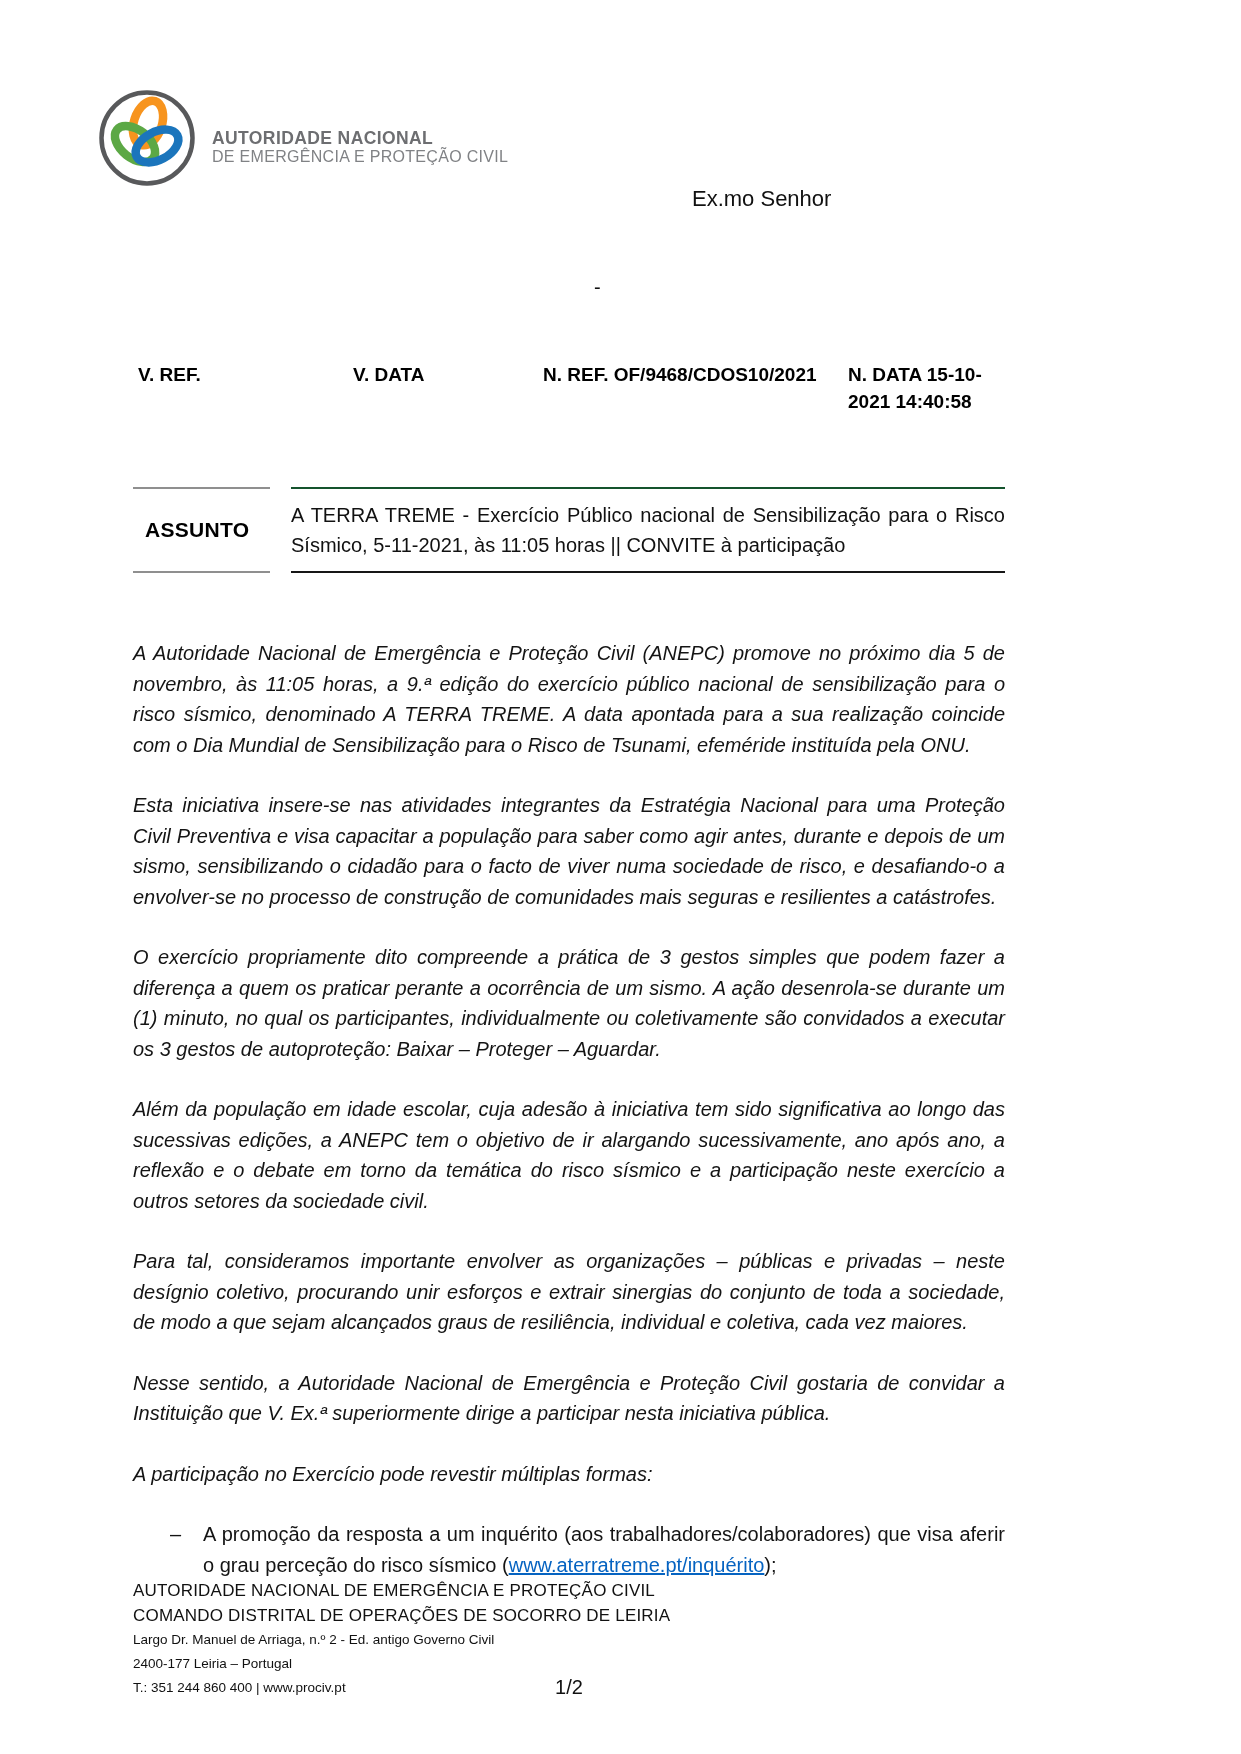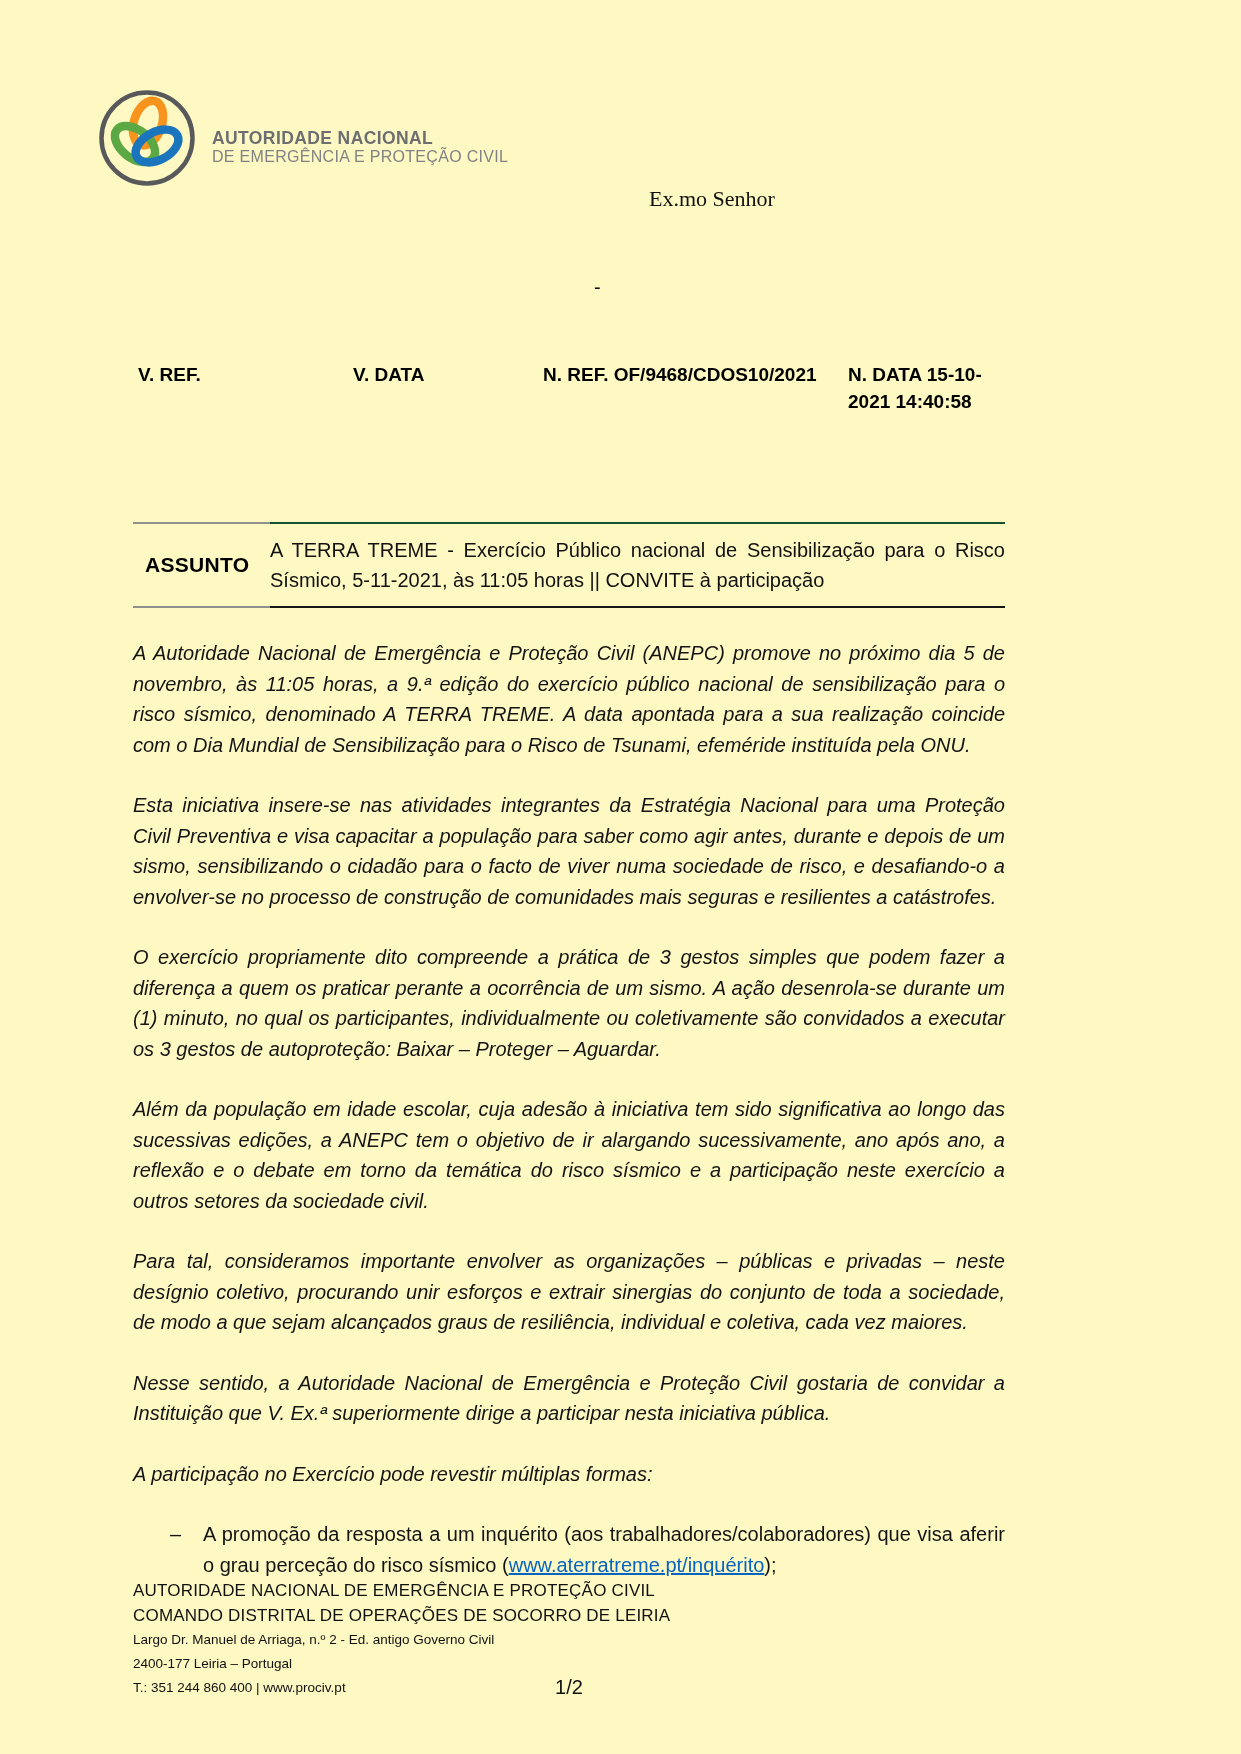--- a/index.html
+++ b/index.html
@@ -1,41 +1,41 @@
 <!DOCTYPE html>
 <html lang="pt"><head>
 <meta charset="utf-8">
 <style>
   html,body{margin:0;padding:0;background:#e8e8e8;}
   .page{
     position:relative;
     width:1241px;height:1754px;
-    background:#fef9c3;
+    background:#ffffff;
     margin:0 auto;
     font-family:"Liberation Sans", sans-serif;
     color:#1b1b1b;
     overflow:hidden;
   }
   
   .logo{position:absolute;left:97px;top:88px;display:flex;align-items:flex-start;}
   .logo-mark{width:100px;height:100px;flex:0 0 auto;}
   .logo-text{margin-left:15px;margin-top:40px;line-height:1.15;}
   .logo-text .l1{font-weight:bold;font-size:17.5px;color:#6d6e71;letter-spacing:.4px;}
   .logo-text .l2{font-size:16px;color:#808285;letter-spacing:.3px;}
   
-  .salutation{position:absolute;left:649px;top:186px;font-size:22px;color:#111;font-family:Liberation Serif, serif;}
+  .salutation{position:absolute;left:692px;top:186px;font-size:22px;color:#111;}
   .dash-line{position:absolute;left:594px;top:276px;font-size:20px;color:#111;}
   
   .ref-row{position:absolute;left:133px;top:361px;width:880px;display:flex;font-weight:bold;font-size:19px;line-height:27px;color:#000;justify-content:flex-end;}
   .ref-cell.c1{width:215px;}
   .ref-cell.c2{width:190px;}
   .ref-cell.c3{width:305px;}
   .ref-cell.c4{width:165px;}
   
-  .subject{position:absolute;left:133px;top:522px;width:872px;display:flex;}
+  .subject{position:absolute;left:133px;top:487px;width:872px;display:flex;gap:21px;}
   .subject-label-cell{
     width:137px;flex:0 0 auto;display:flex;align-items:center;
     border-top:2px solid #8f8f8f;border-bottom:2px solid #8f8f8f;
     font-weight:bold;font-size:21px;letter-spacing:.3px;color:#000;
     padding-left:12px;box-sizing:border-box;
   }
   .subject-text-cell{
     flex:1;border-top:2px solid #14532d;border-bottom:2px solid #161616;
     font-size:20px;line-height:30px;text-align:justify;color:#111;
     padding:11px 0 11px 0;

